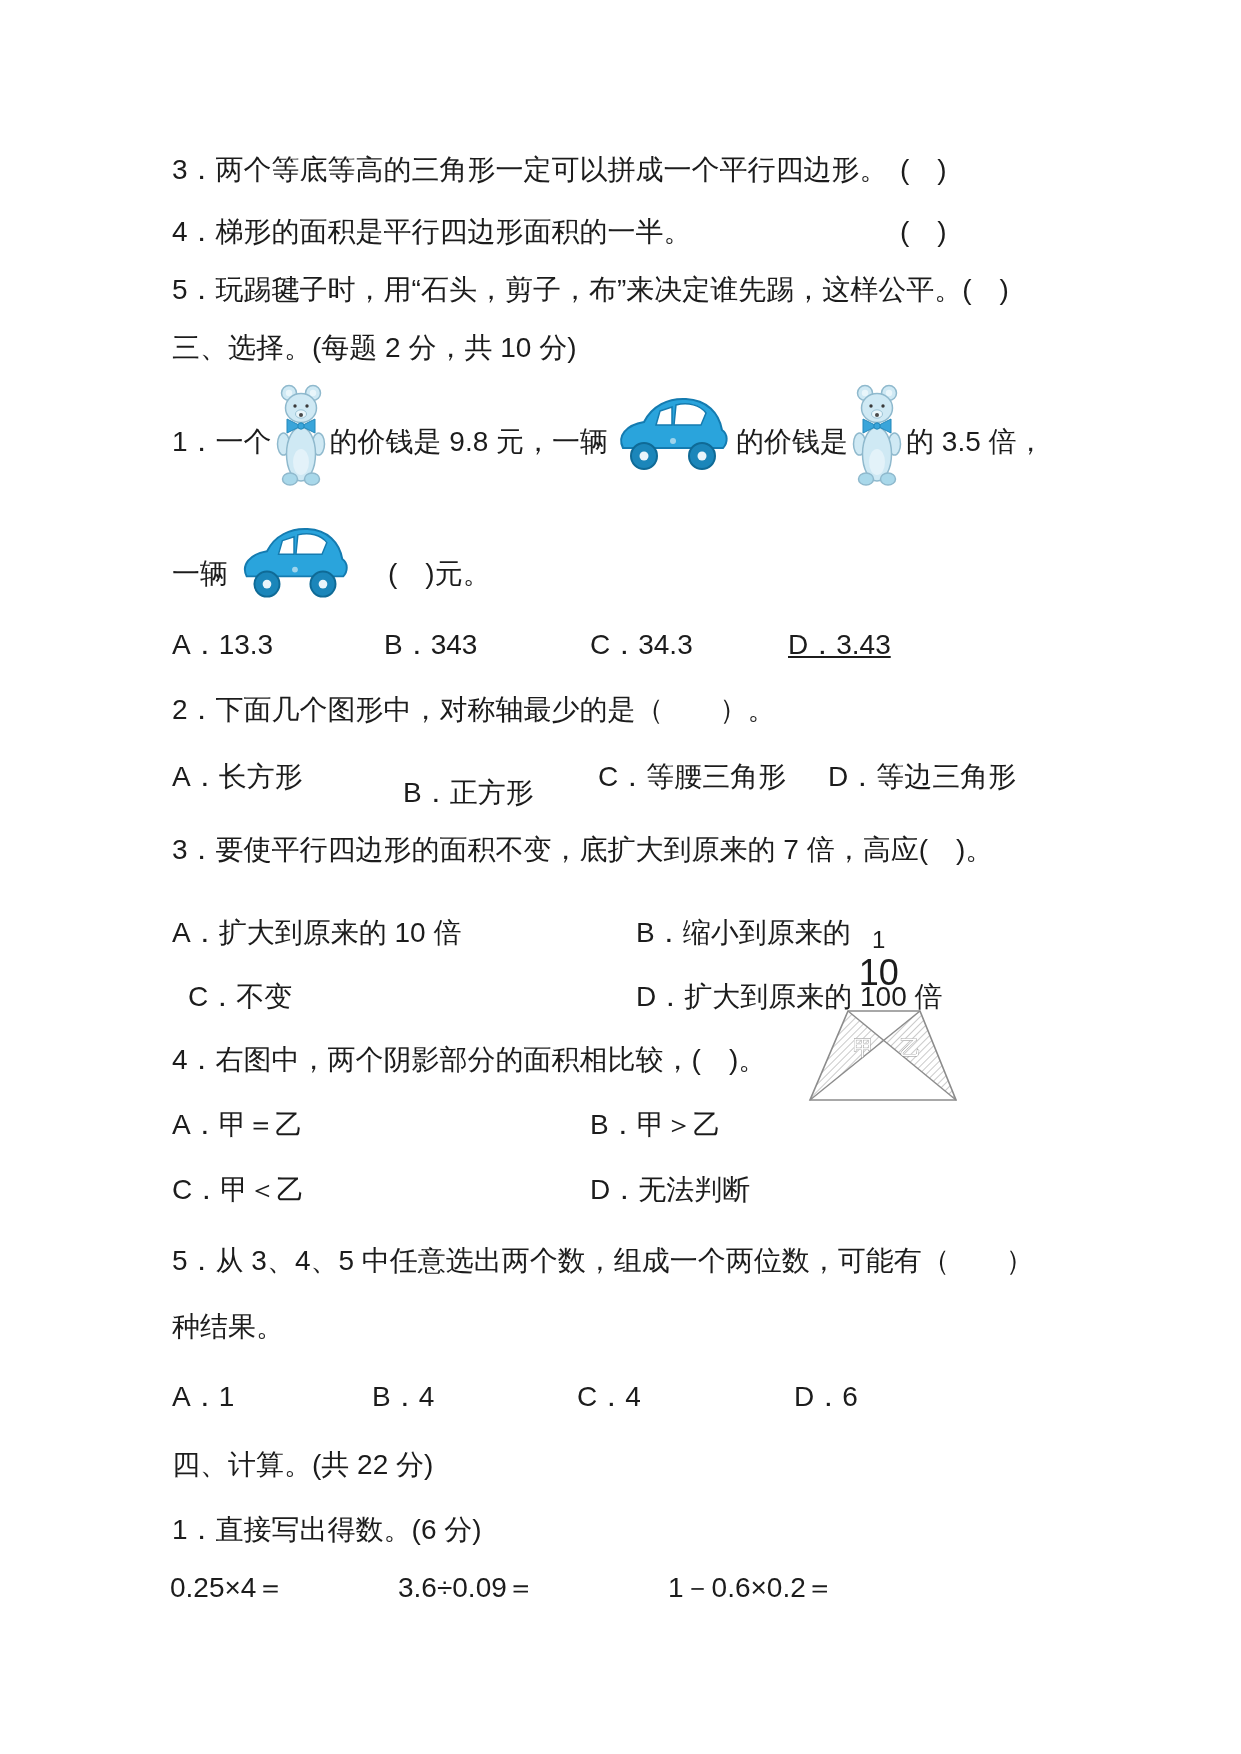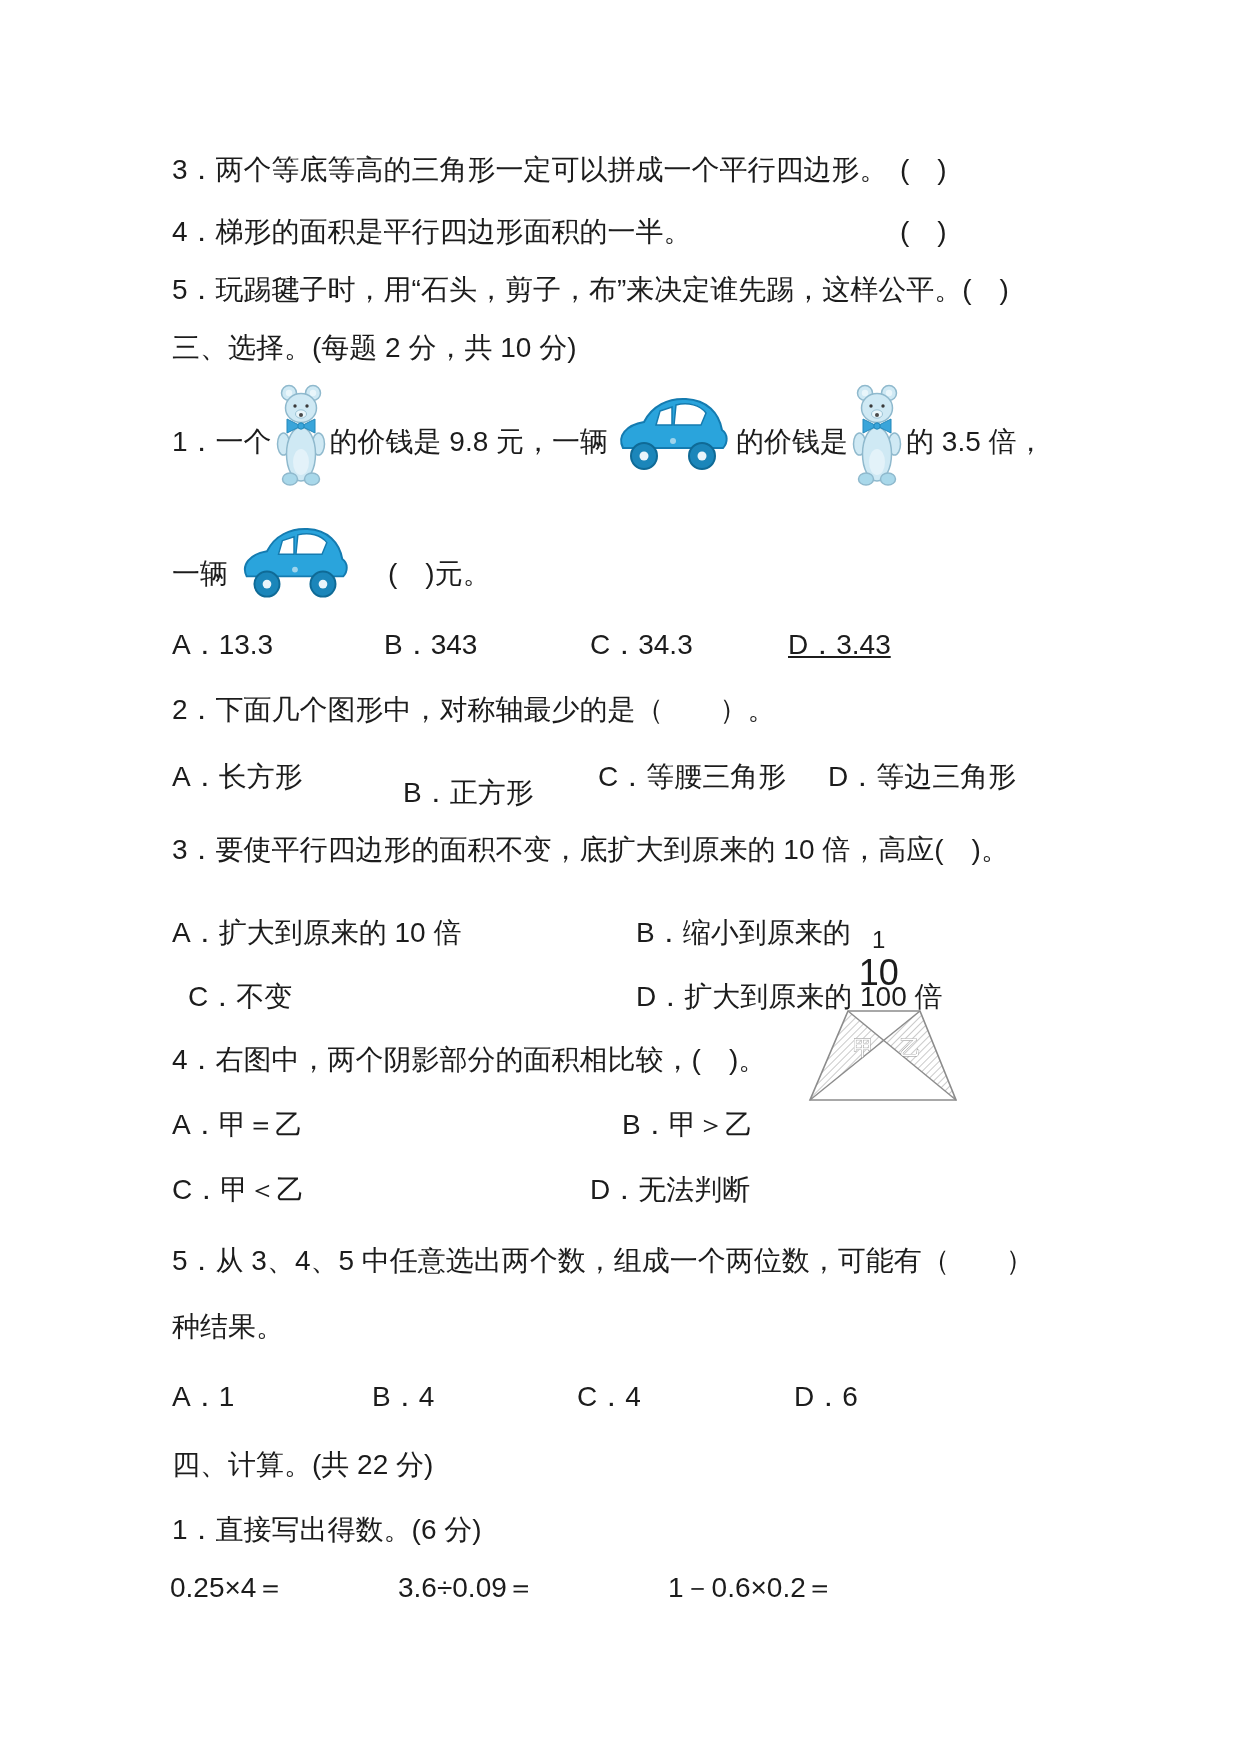--- a/index.html
+++ b/index.html
@@ -140,21 +140,21 @@
     <span>2．下面几个图形中，对称轴最少的是（　　）。</span>
   </div>
   <div class="row" style="top:757px;">
     <span class="opt" style="left:0px;">A．长方形</span>
     <span class="opt" style="left:231px;margin-top:16px;">B．正方形</span>
     <span class="opt" style="left:426px;">C．等腰三角形</span>
     <span class="opt" style="left:656px;">D．等边三角形</span>
   </div>
 
   <div class="row" style="top:830px;">
-    <span>3．要使平行四边形的面积不变，底扩大到原来的 10 倍，高应(　)。</span>
+    <span>3．要使平行四边形的面积不变，底扩大到原来的 7 倍，高应(　)。</span>
   </div>
   <div class="row" style="top:913px;">
     <span class="opt" style="left:0px;">A．扩大到原来的 10 倍</span>
     <span class="opt" style="left:464px;">
       <span>B．缩小到原来的</span><span class="frac">
           <span class="num">1</span>
           <span class="den">10</span>
         </span>
     </span>
   </div>
@@ -177,21 +177,21 @@
       <polygon points="112,3 75.7,32.4 148,92" fill="url(#hatch)" stroke="none"></polygon>
       <polygon points="40,3 112,3 148,92 2,92" fill="none" stroke="#8c8c8c" stroke-width="1.6"></polygon>
       <line x1="2" y1="92" x2="112" y2="3" stroke="#8c8c8c" stroke-width="1.4"></line>
       <line x1="148" y1="92" x2="40" y2="3" stroke="#8c8c8c" stroke-width="1.4"></line>
       <text x="45" y="47" font-size="21" fill="#ffffff" stroke="#909090" stroke-width="0.8" style="paint-order:stroke;font-family:'Liberation Sans','DejaVu Sans',sans-serif;">甲</text>
       <text x="92" y="47" font-size="21" fill="#ffffff" stroke="#909090" stroke-width="0.8" style="paint-order:stroke;font-family:'Liberation Sans','DejaVu Sans',sans-serif;">乙</text>
     </svg>
   </div>
   <div class="row" style="top:1105px;">
     <span class="opt" style="left:0px;">A．甲＝乙</span>
-    <span class="opt" style="left:418px;margin-left:32px;">B．甲＞乙</span>
+    <span class="opt" style="left:418px;">B．甲＞乙</span>
   </div>
   <div class="row" style="top:1170px;">
     <span class="opt" style="left:0px;">C．甲＜乙</span>
     <span class="opt" style="left:418px;">D．无法判断</span>
   </div>
 
   <div class="row" style="top:1241px;">
     <span>5．从 3、4、5 中任意选出两个数，组成一个两位数，可能有（　　）</span>
   </div>
   <div class="row" style="top:1307px;">

